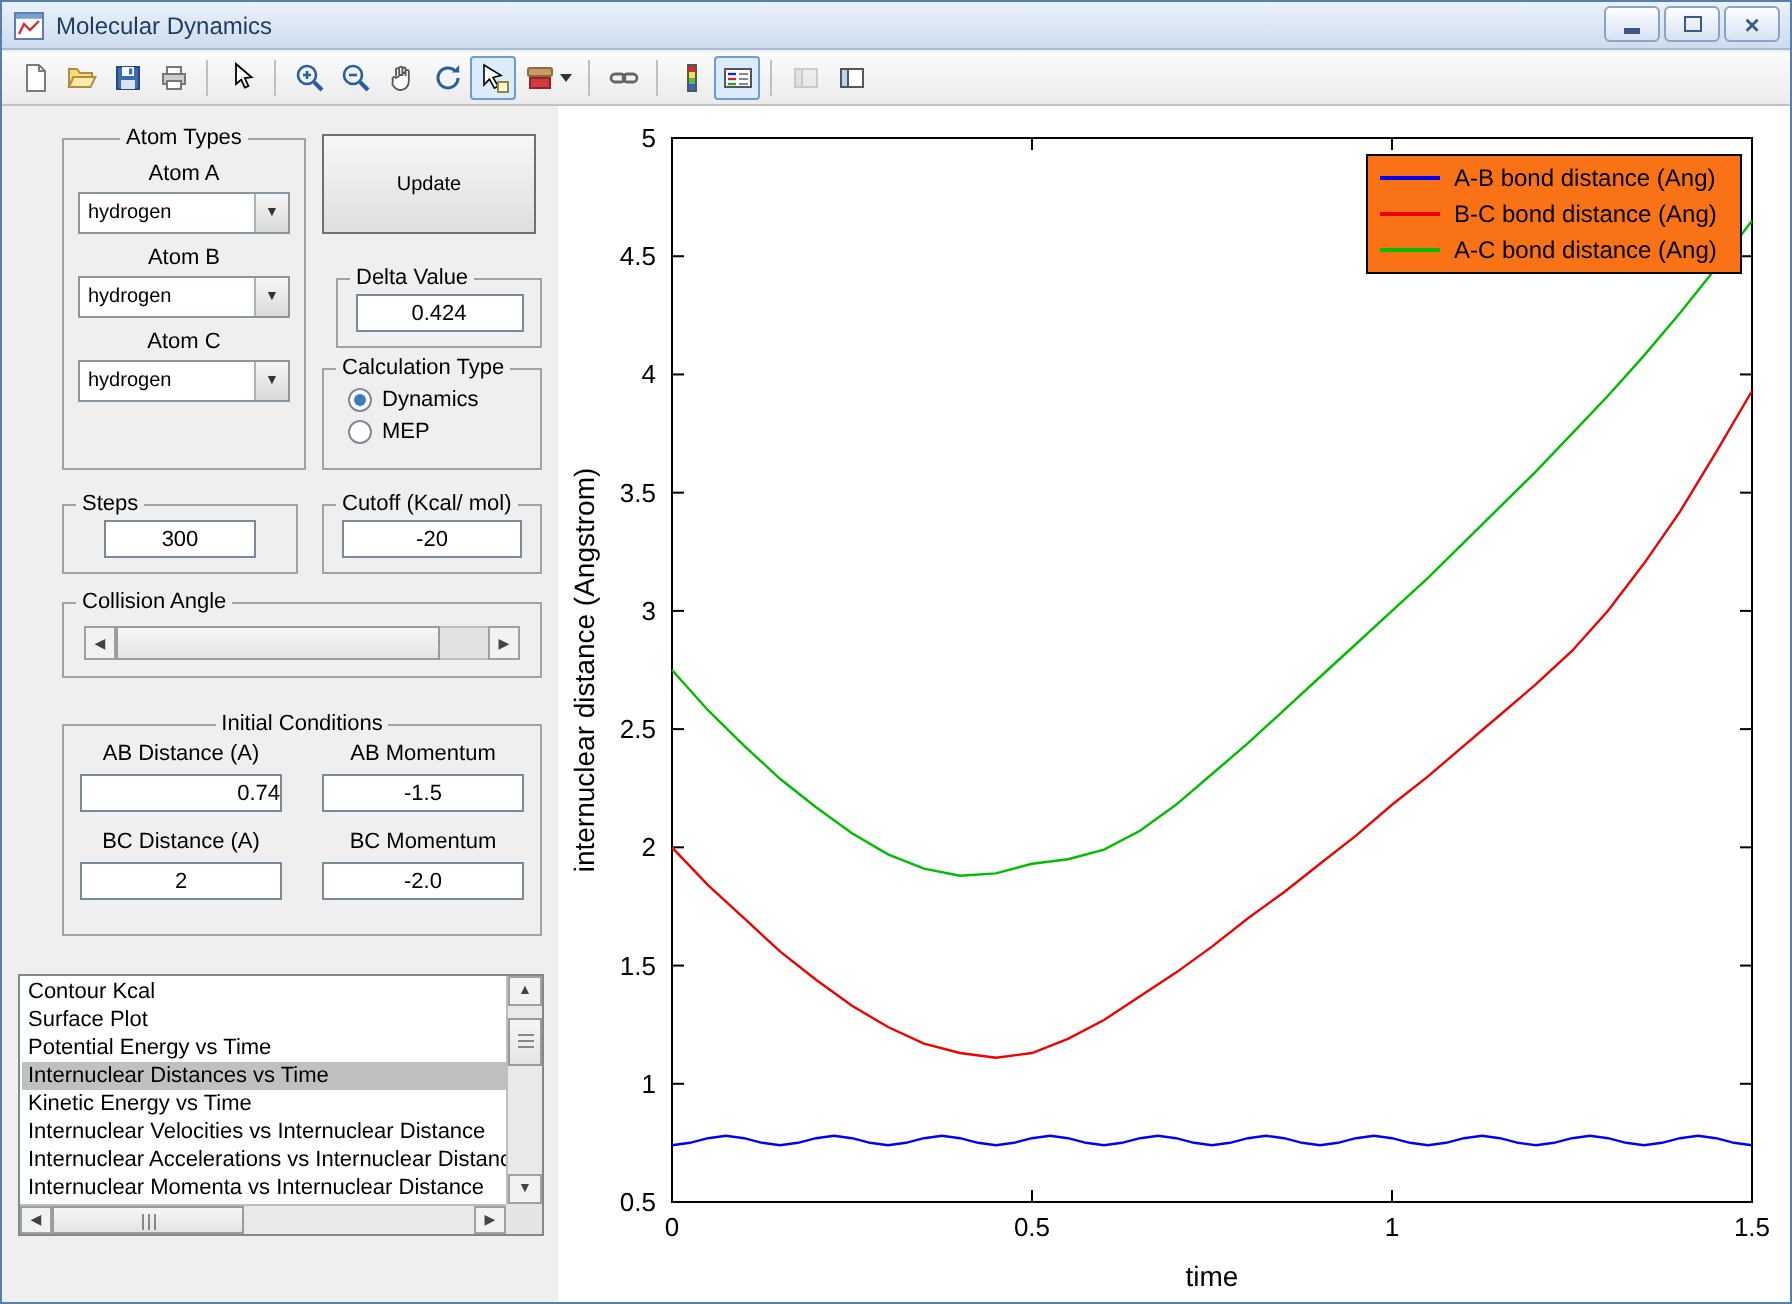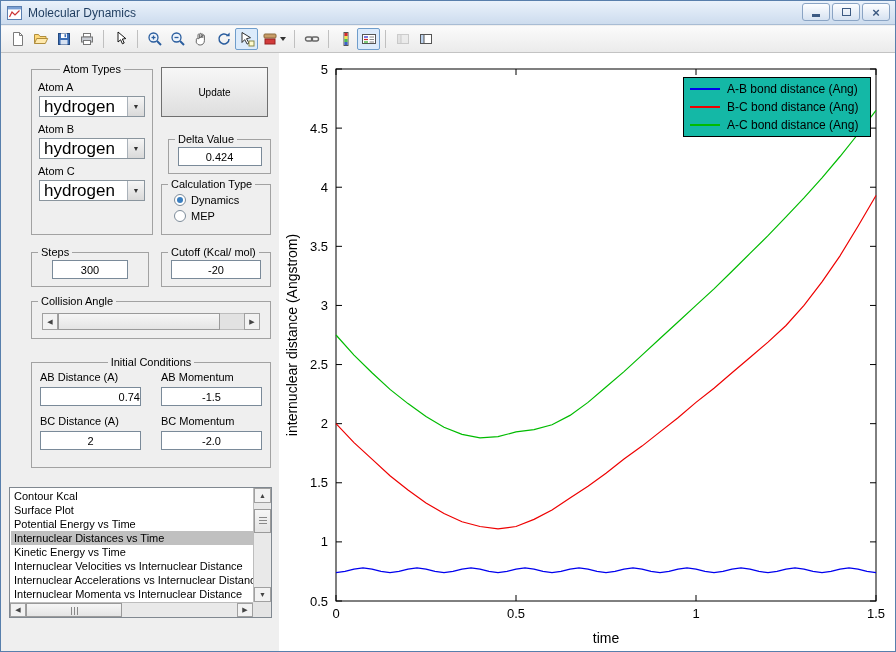--- a/index.html
+++ b/index.html
@@ -31,24 +31,24 @@
   .tsep{width:1px;height:18px;background:#c0c0c0;margin:0 5px;flex:0 0 auto}
   .caret{width:0;height:0;border-left:3px solid transparent;border-right:3px solid transparent;border-top:4px solid #333;margin-left:2px}
 
   
   .content{position:absolute;left:0;top:52px;width:896px;height:600px;background:#efefef}
 
   fieldset.grp{position:absolute;border:1px solid #a2a2a2;padding:0 6px 4px;background:transparent}
   .grp legend{font-size:11px;color:#000;padding:0 3px}
   .grp legend.center{margin:0 auto}
   .lbl{font-size:11px;color:#000}
-  .lbl.c{text-align:left}
+  .lbl.c{text-align:center}
 
   .combo{height:21px;width:106px;margin:3px auto 0;background:#fff;border:1px solid #8a959e;display:flex;align-items:center}
-  .combo-val{flex:1;padding-left:4px;font-size:17px;white-space:nowrap;overflow:hidden}
+  .combo-val{flex:1;padding-left:4px;font-size:10px;white-space:nowrap;overflow:hidden}
   .combo-btn{width:17px;align-self:stretch;background:linear-gradient(#f6f6f6,#d9d9d9);
     border-left:1px solid #aab2ba;display:flex;align-items:center;justify-content:center;font-size:7px;color:#333}
   .atom-field{margin-top:6px}
   .atom-field .lbl{margin-top:4px}
 
   .btn{position:absolute;background:linear-gradient(#f7f7f7,#dedede);border:1px solid #6f6f6f;
     font-family:inherit;font-size:10px;color:#000}
   .tinput{display:block;background:#fff;border:1px solid #7a8a99;height:19px;
     font-family:inherit;font-size:11px;text-align:center;color:#000;padding:1px 0}
 
@@ -82,21 +82,21 @@
   .lb-hscroll .sbtn{position:absolute;top:0;width:16px;height:14px}
   .lb-hscroll .sbtn.right{right:0}
   .hthumb{position:absolute;left:16px;top:0;width:96px;height:14px;background:linear-gradient(#f6f6f6,#e4e4e4);border:1px solid #9a9a9a}
   .lb-corner{position:absolute;right:0;bottom:0;width:18px;height:15px;background:#e4e4e4}
 
   
   .chart-region{position:absolute;left:278px;top:0;width:618px;height:600px;background:#fff}
   #chart-svg text{fill:#000;font-family:"Liberation Sans",sans-serif}
   #chart-svg .tick{font-size:13px}
   #chart-svg .axis-label{font-size:14px}
-  .legend{position:absolute;left:404px;top:24px;width:188px;background:#14b8a6;border:1px solid #000;
+  .legend{position:absolute;left:404px;top:24px;width:188px;background:#f97316;border:1px solid #000;
     padding:4px 6px;display:flex;flex-direction:column;gap:4px}
   .legend-row{display:flex;align-items:center;gap:7px;font-size:12px;height:14px}
   .sample{width:30px;height:2px;flex:0 0 auto}
 </style>
 </head>
 <body>
 
 <div class="window">
 
   <div class="titlebar">

